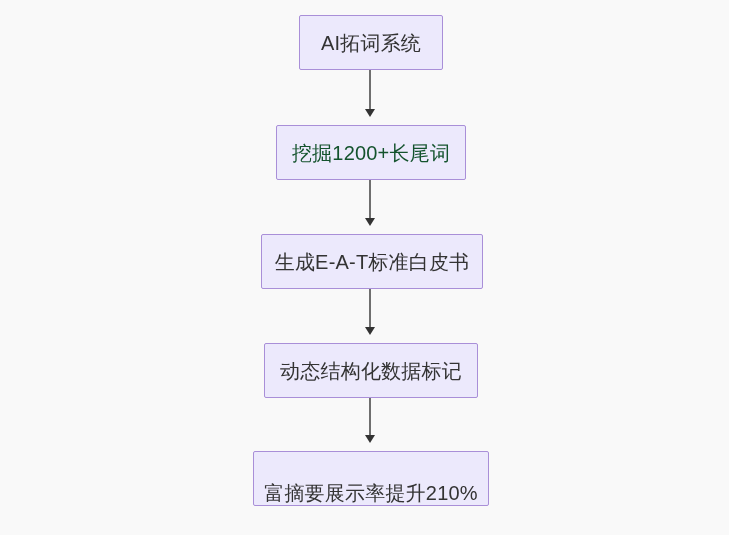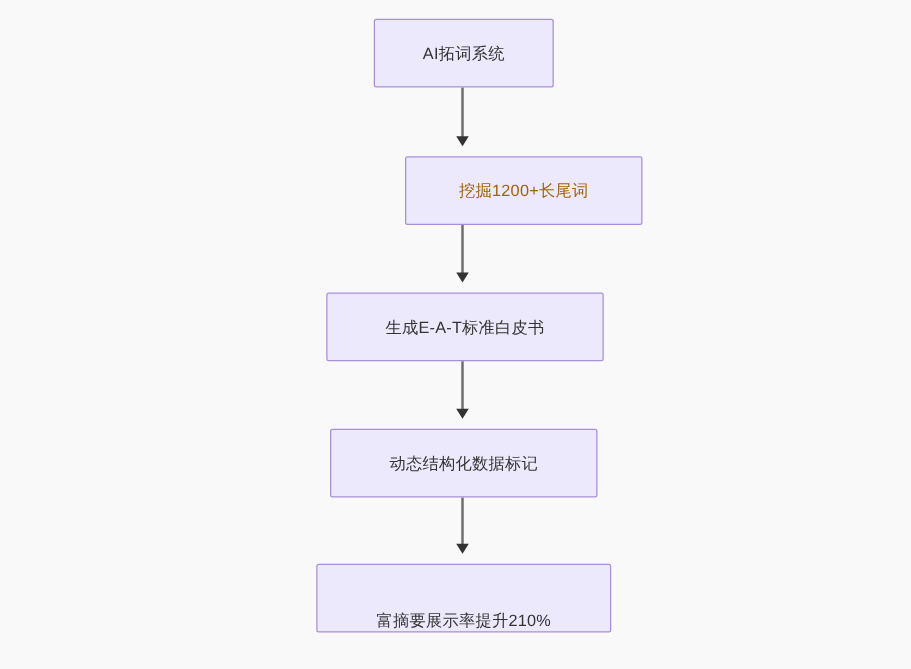--- a/index.html
+++ b/index.html
@@ -22,21 +22,21 @@
   .flow-node {
     position: absolute;
     box-sizing: border-box;
     display: flex;
     align-items: center;
     justify-content: center;
     background: #ece9fc;
     border: 1.4px solid #a98fd8;
     border-radius: 2px;
     color: #333333;
-    font-size: 13px;
+    font-size: 20px;
     line-height: 1.2;
     letter-spacing: 0.2px;
     white-space: nowrap;
   }
   .flow-node .node-label {
     display: block;
   }
   .flow-edge {
     position: absolute;
     width: 2px;
@@ -65,21 +65,21 @@
   <div class="flow-edge" id="edge-line-2" style="left: 369px; top: 289px; height: 39px; background: rgb(111, 111, 111);"></div>
   <div class="flow-arrowhead" id="edge-arrow-2" style="left: 365px; top: 327px; border-top-color: rgb(51, 51, 51);"></div>
 
   <div class="flow-edge" id="edge-line-3" style="left: 369px; top: 398px; height: 38px; background: rgb(111, 111, 111);"></div>
   <div class="flow-arrowhead" id="edge-arrow-3" style="left: 365px; top: 435px; border-top-color: rgb(51, 51, 51);"></div>
 
   <div class="flow-node" id="flow-node-0" style="left: 299px; top: 15px; width: 144px; height: 55px; background: rgb(236, 233, 252); border-color: rgb(169, 143, 216); color: rgb(51, 51, 51);">
     <span class="node-label">AI拓词系统</span>
   </div>
 
-  <div class="flow-node" id="flow-node-1" style="left: 276px; top: 125px; width: 190px; height: 55px; background: rgb(236, 233, 252); border-color: rgb(169, 143, 216); color: #a16207; margin-left: 48px;">
+  <div class="flow-node" id="flow-node-1" style="left: 276px; top: 125px; width: 190px; height: 55px; background: rgb(236, 233, 252); border-color: rgb(169, 143, 216); color: #14532d;">
     <span class="node-label">挖掘1200+长尾词</span>
   </div>
 
   <div class="flow-node" id="flow-node-2" style="left: 261px; top: 234px; width: 222px; height: 55px; background: rgb(236, 233, 252); border-color: rgb(169, 143, 216); color: rgb(51, 51, 51);">
     <span class="node-label">生成E-A-T标准白皮书</span>
   </div>
 
   <div class="flow-node" id="flow-node-3" style="left: 264px; top: 343px; width: 214px; height: 55px; background: rgb(236, 233, 252); border-color: rgb(169, 143, 216); color: rgb(51, 51, 51);">
     <span class="node-label">动态结构化数据标记</span>
   </div>

